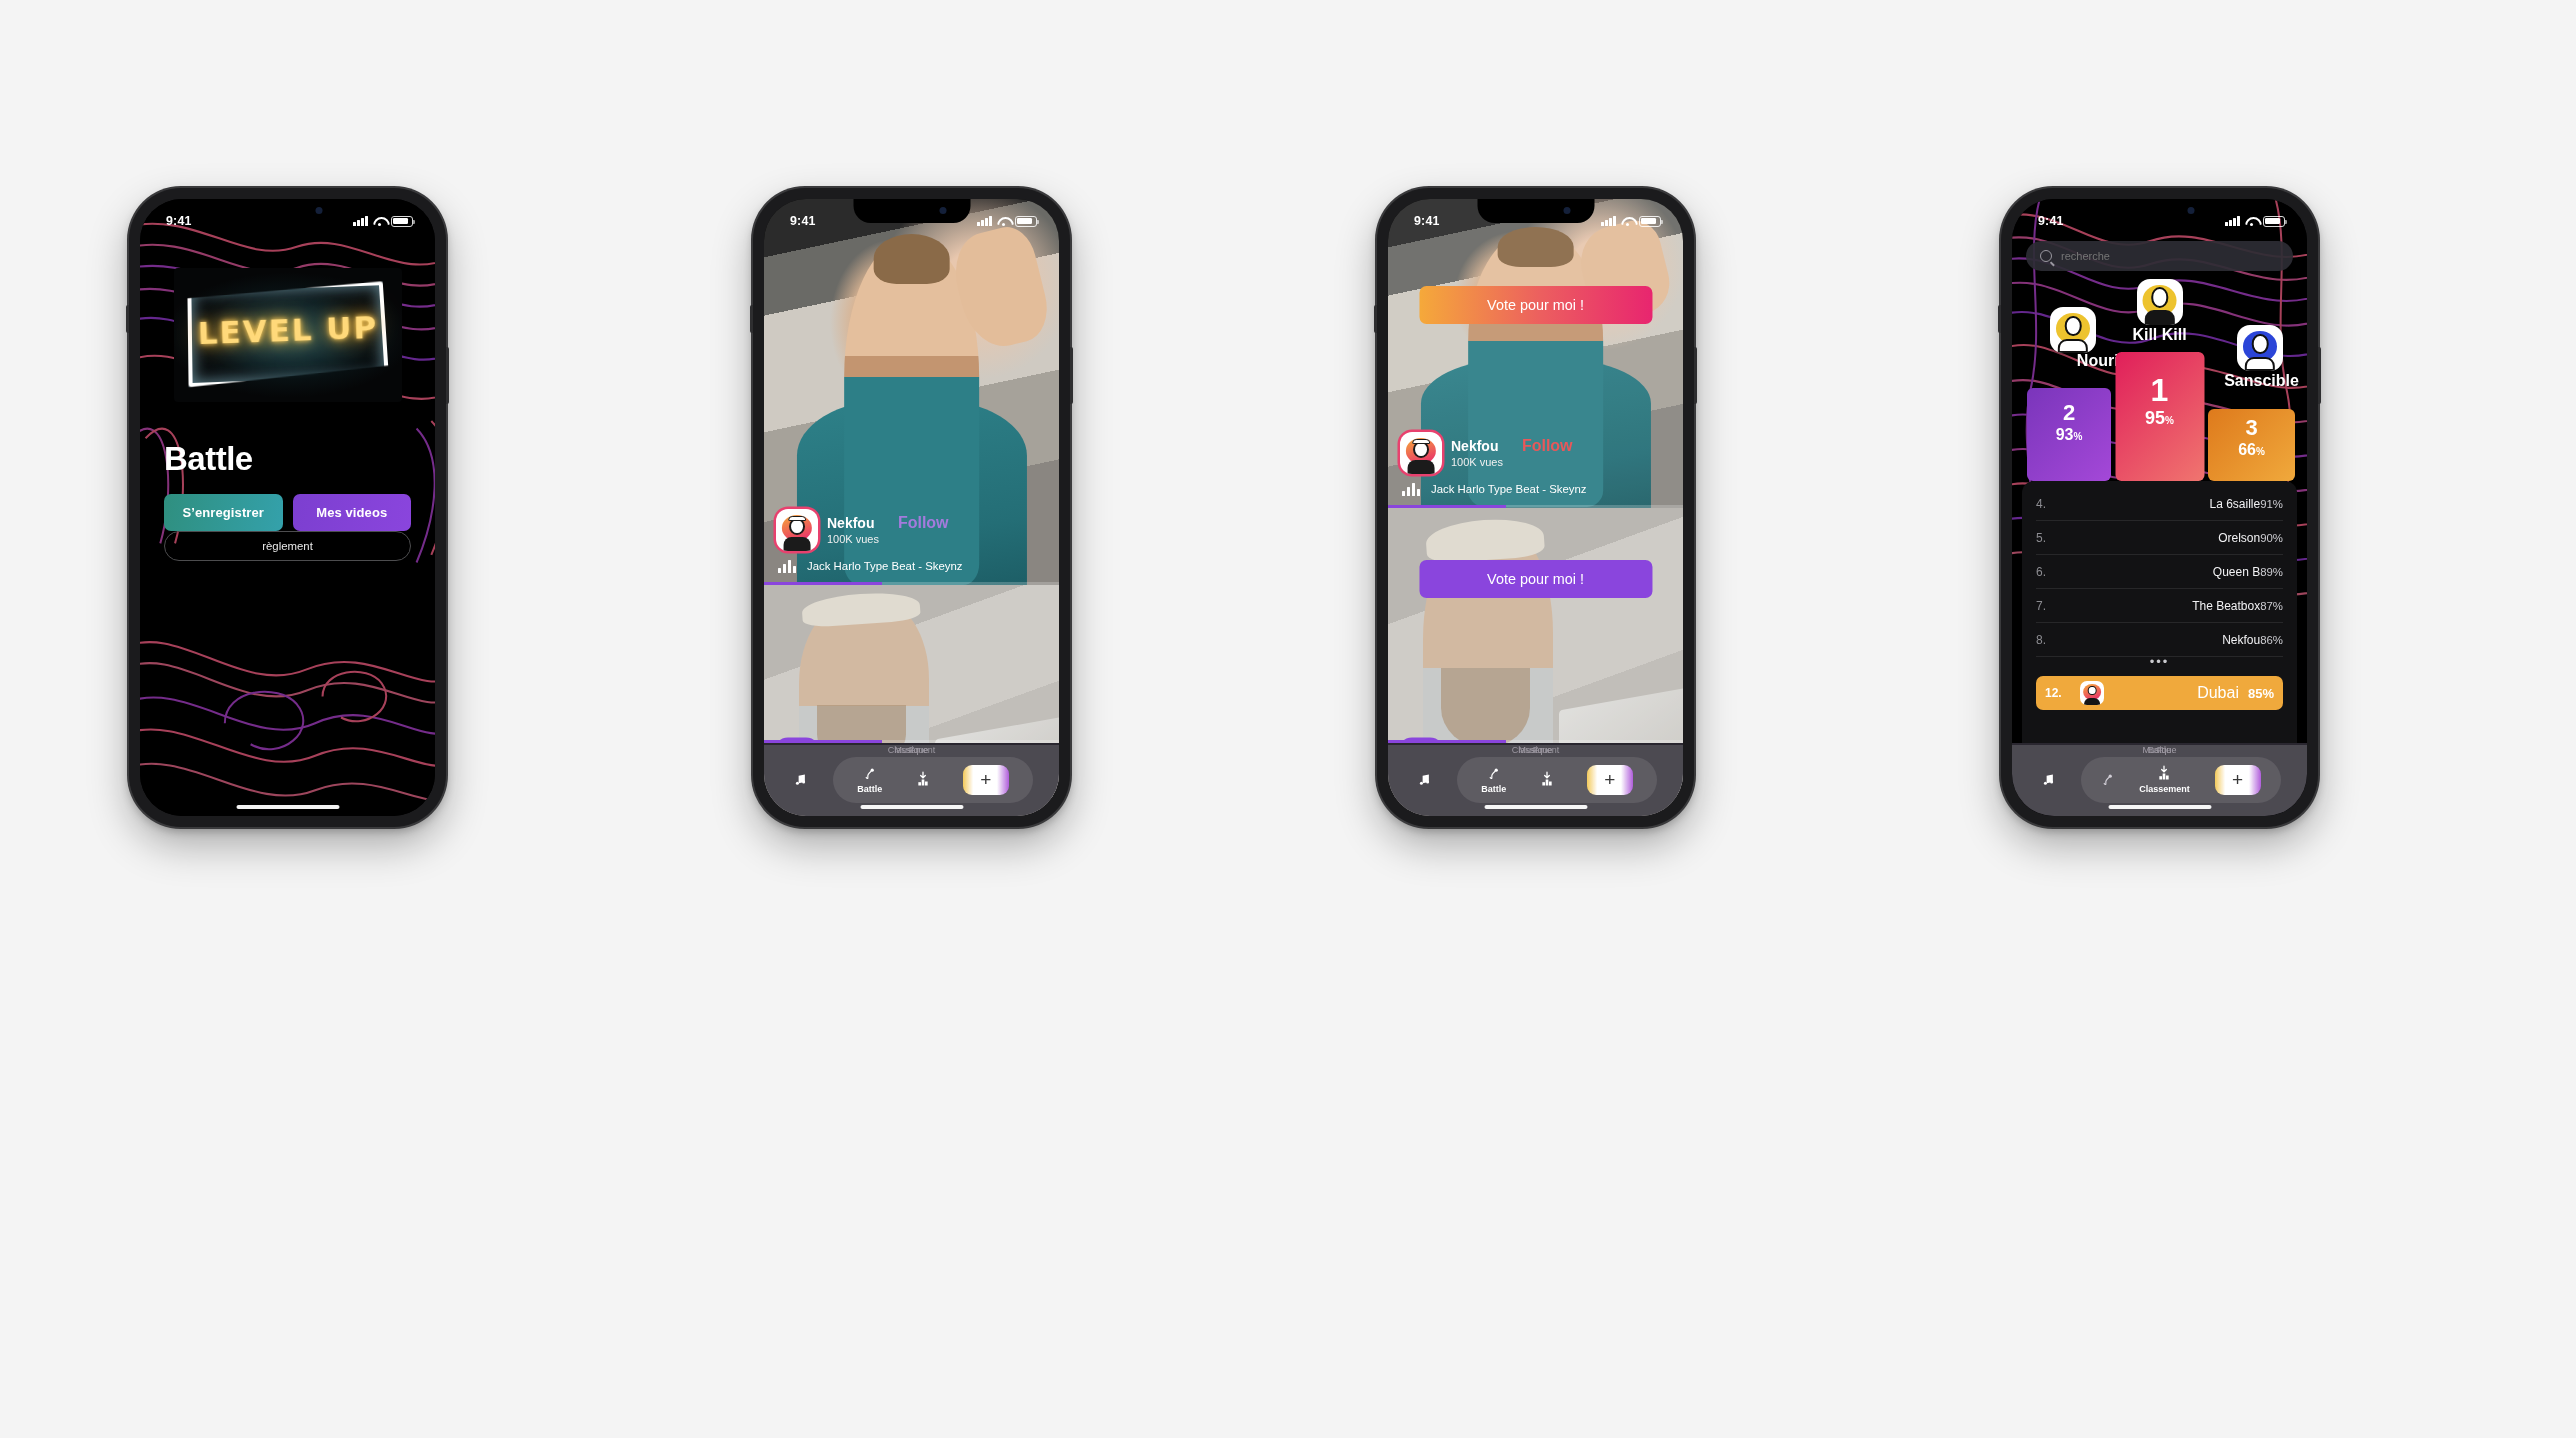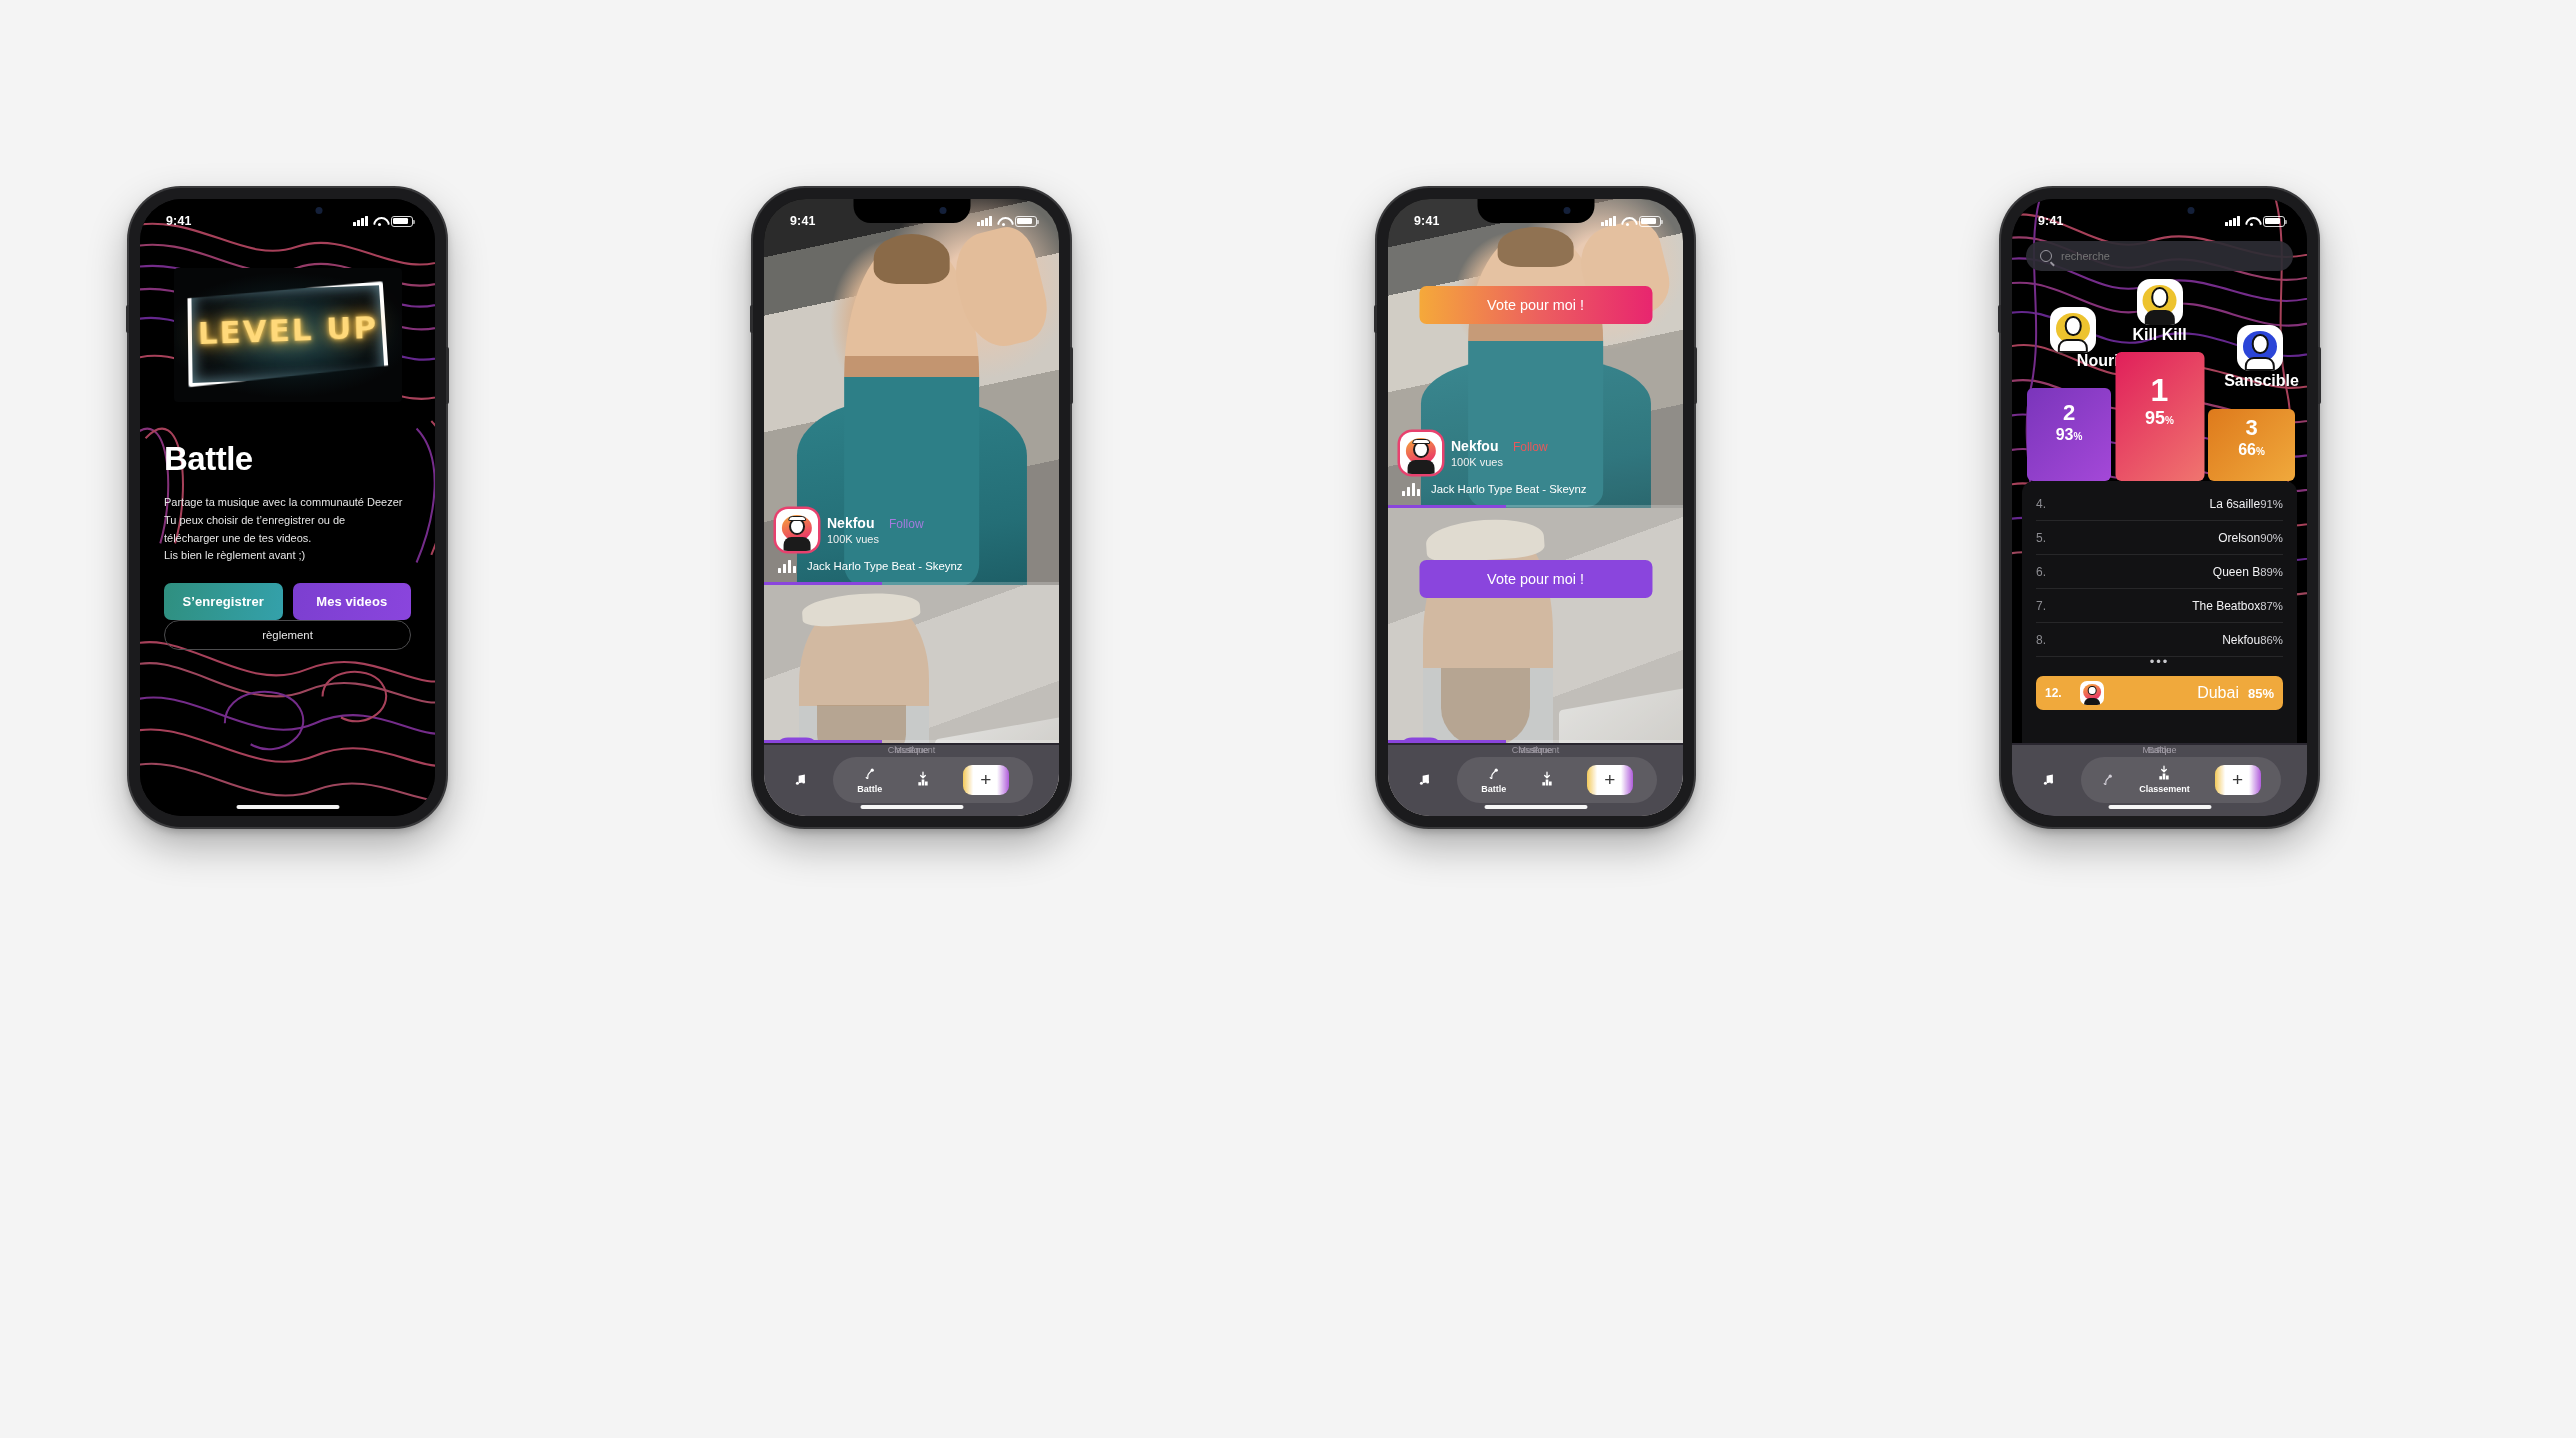--- a/index.html
+++ b/index.html
@@ -195,21 +195,21 @@
   .av-head{ position:absolute; left:50%; top:22%; transform:translateX(-50%);
     width:38%; height:40%; border-radius:50%; background:#fff;
     border:2px solid #1b1b1b; }
   .av-body{ position:absolute; left:50%; bottom:0; transform:translateX(-50%);
     width:64%; height:32%; background:#1b1b1b; border-radius:8px 8px 0 0; }
   .av-cap{ position:absolute; left:50%; top:18%; transform:translateX(-50%);
     width:42%; height:11%; background:#fff; border:1.6px solid #1b1b1b;
     border-radius:8px 8px 2px 2px; }
   .vmeta{ flex:1; }
   .vname{ color:#fff; font-size:14px; font-weight:bold; display:inline-block; }
-  .vfollow{ font-size:12px; font-weight:normal; margin-left:10px; display:inline-block; }
+  .vfollow{ font-size:16px; font-weight:bold; margin-left:19px; display:inline-block; }
   .vviews{ color:#f0f0f0; font-size:11px; margin-top:1px; }
   .vtrack{ display:flex; align-items:center; gap:9px; padding-left:2px; }
   .eq{ display:flex; align-items:flex-end; gap:1.6px; height:13px; width:20px; }
   .eq i{ display:block; width:3.4px; background:#fff; border-radius:0.5px; }
   .eq i:nth-child(1){height:5px}
   .eq i:nth-child(2){height:9px}
   .eq i:nth-child(3){height:13px}
   .eq i:nth-child(4){height:7px}
   .vtrack span{ color:#fff; font-size:11.4px; }
   .progress{ position:absolute; left:0; bottom:0; height:3px; width:100%;
@@ -358,26 +358,20 @@
 
     <div class="s1-content">
       <div class="neon-wrap">
         <div class="neon-photo"></div>
         <div class="neon-frame"></div>
         <div class="neon-text">LEVEL UP</div>
       </div>
 
       <div class="s1-body">
         <div class="s1-title">Battle</div>
-        <div class="s1-desc">
-          <div>Partage ta musique avec la communauté Deezer</div>
-          <div>Tu peux choisir de t’enregistrer ou de</div>
-          <div>télécharger une de tes videos.</div>
-          <div>Lis bien le règlement avant ;)</div>
-        </div>
         <div class="s1-btnrow">
           <button class="btn btn-record">S’enregistrer</button>
           <button class="btn btn-videos">Mes videos</button>
         </div>
         <button class="btn-rules">règlement</button>
       </div>
     </div>
 
     <div class="home-ind"></div>
   </div>

